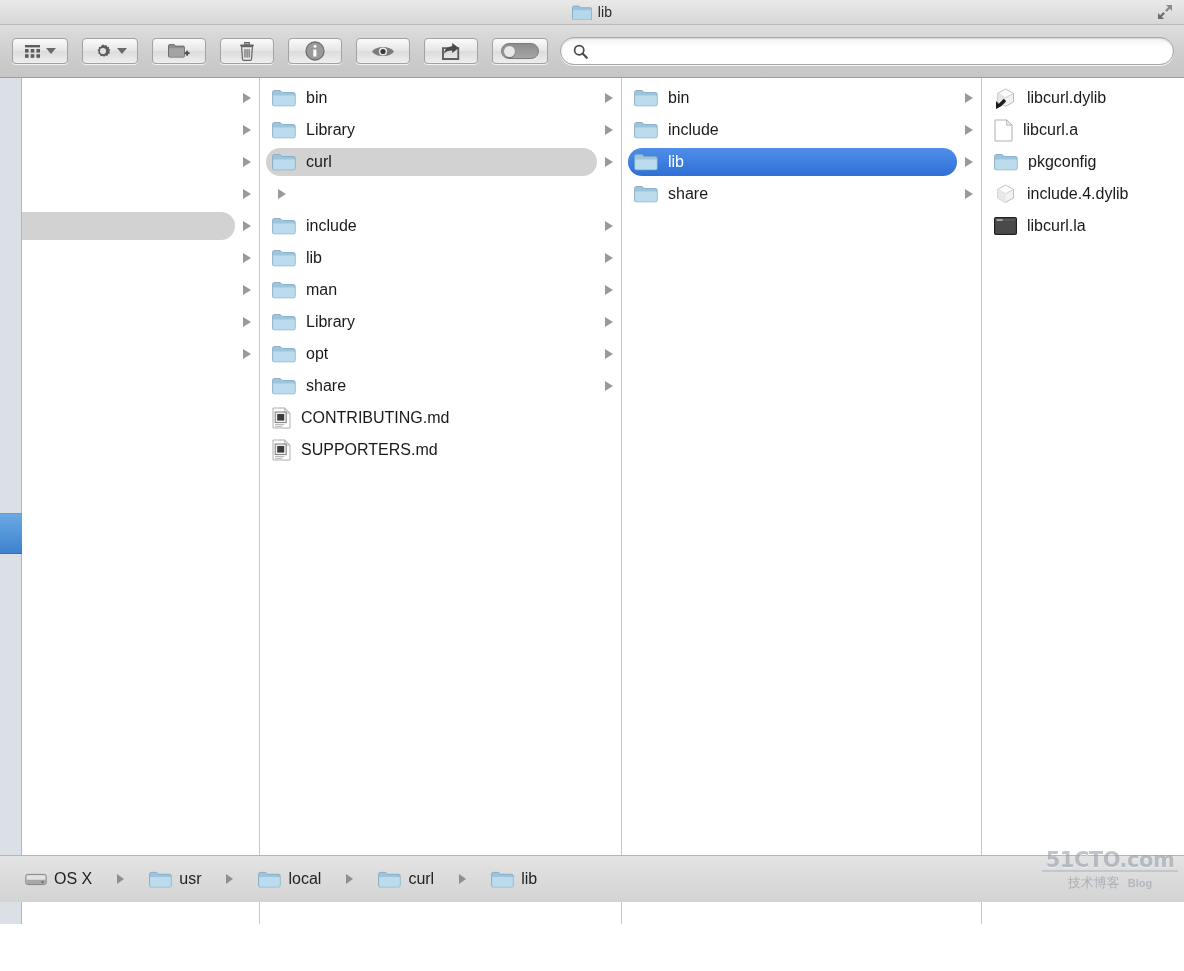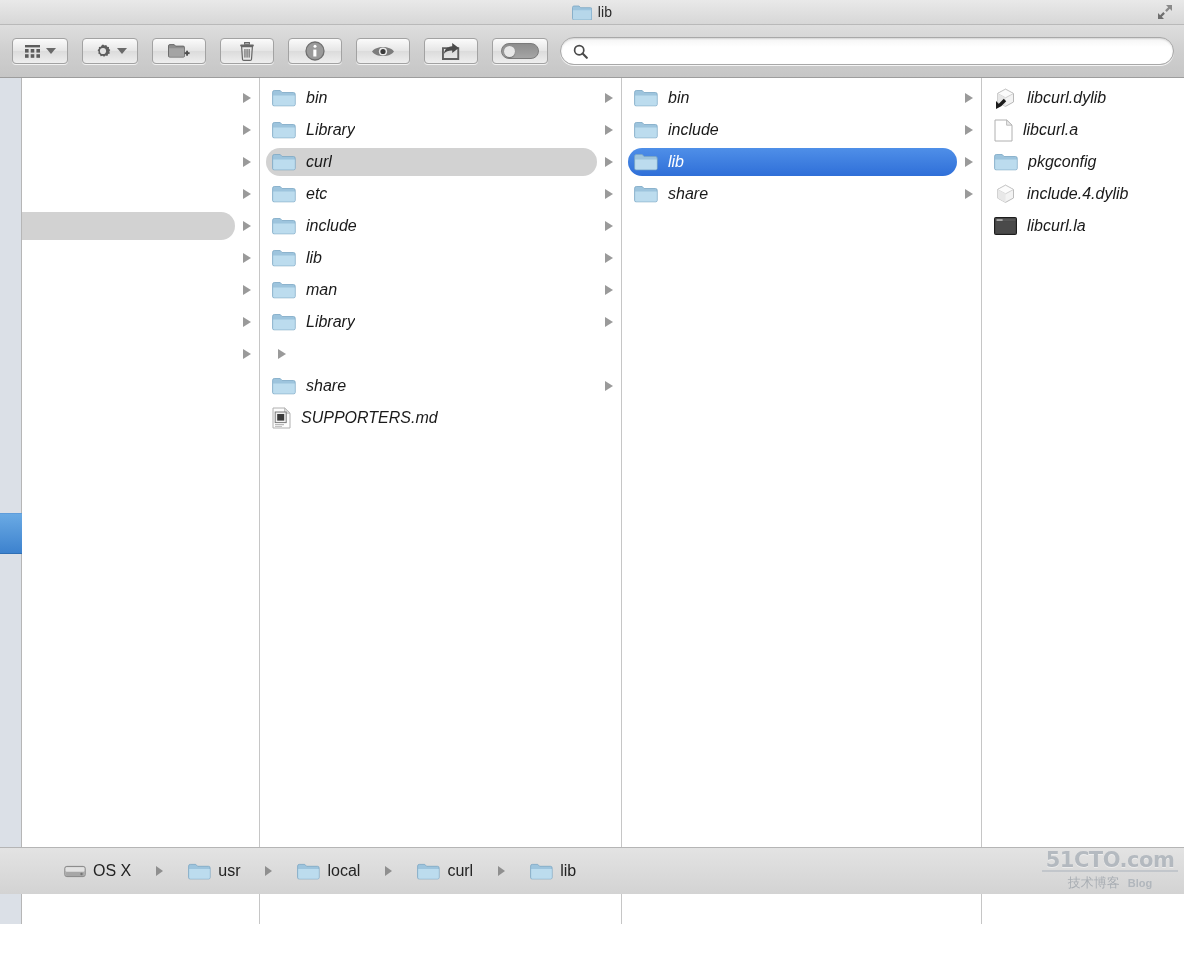--- a/index.html
+++ b/index.html
@@ -188,21 +188,20 @@
     gap: 10px;
     flex: 1;
     min-width: 0;
   }
   .row .label {
     font-size: 16px;
     color: #1a1a1a;
     white-space: nowrap;
     overflow: hidden;
     text-overflow: ellipsis;
-    font-style: italic;
   }
   .row.sel-blue .label { color: #ffffff; }
 
   .disclosure {
     position: relative;
     z-index: 1;
     width: 0; height: 0;
     border-top: 5px solid transparent;
     border-bottom: 5px solid transparent;
     border-left: 8px solid #9a9a9a;
@@ -215,27 +214,27 @@
   .col-0 .row { padding-left: 0; }
   .col-0 .cell { margin-left: -196px; }
   .col-0 .row .pill { left: -220px; }
 
   
   .icon { flex: none; display: block; }
 
   
   .pathbar {
     position: absolute;
-    left: 0; bottom: 16px;
+    left: 0; bottom: 8px;
     width: 1184px; height: 47px;
     background: linear-gradient(to bottom, #e3e3e3 0%, #d3d3d3 100%);
     border-top: 1px solid #b5b5b5;
     display: flex;
     align-items: center;
-    padding-left: 60px;
+    padding-left: 21px;
     gap: 12px;
   }
   .crumb {
     display: flex;
     align-items: center;
     gap: 7px;
     padding: 2px 4px;
     border-radius: 3px;
   }
   .crumb .ctext {
@@ -537,29 +536,20 @@
               <path d="M1.2 6.4 h21.6 v8.9 a1.2 1.2 0 0 1 -1.2 1.2 h-19.2 a1.2 1.2 0 0 1 -1.2 -1.2 z" fill="#bcdcee"></path>
             </svg>
           </span>
           <span class="label">curl</span>
         </span>
         <span class="disclosure"></span>
       </div>
 
       <div class="row">
         <span class="pill"></span>
-        <span class="cell">
-          <span>
-            <svg class="icon" width="24" height="18" viewBox="0 0 24 18">
-              <path d="M0.6 3.2 a1.7 1.7 0 0 1 1.7 -1.7 h5.9 l1.9 2 h11.4 a1.7 1.7 0 0 1 1.7 1.7 v10.2 a1.4 1.4 0 0 1 -1.4 1.4 h-19.8 a1.4 1.4 0 0 1 -1.4 -1.4 z" fill="#9dc4dd" stroke="#7ba7c4" stroke-width="0.8"></path>
-              <path d="M1.2 6.4 h21.6 v8.9 a1.2 1.2 0 0 1 -1.2 1.2 h-19.2 a1.2 1.2 0 0 1 -1.2 -1.2 z" fill="#bcdcee"></path>
-            </svg>
-          </span>
-          <span class="label">etc</span>
-        </span>
         <span class="disclosure"></span>
       </div>
 
       <div class="row">
         <span class="pill"></span>
         <span class="cell">
           <span>
             <svg class="icon" width="24" height="18" viewBox="0 0 24 18">
               <path d="M0.6 3.2 a1.7 1.7 0 0 1 1.7 -1.7 h5.9 l1.9 2 h11.4 a1.7 1.7 0 0 1 1.7 1.7 v10.2 a1.4 1.4 0 0 1 -1.4 1.4 h-19.8 a1.4 1.4 0 0 1 -1.4 -1.4 z" fill="#9dc4dd" stroke="#7ba7c4" stroke-width="0.8"></path>
               <path d="M1.2 6.4 h21.6 v8.9 a1.2 1.2 0 0 1 -1.2 1.2 h-19.2 a1.2 1.2 0 0 1 -1.2 -1.2 z" fill="#bcdcee"></path>
@@ -607,52 +597,78 @@
               <path d="M1.2 6.4 h21.6 v8.9 a1.2 1.2 0 0 1 -1.2 1.2 h-19.2 a1.2 1.2 0 0 1 -1.2 -1.2 z" fill="#bcdcee"></path>
             </svg>
           </span>
           <span class="label">Library</span>
         </span>
         <span class="disclosure"></span>
       </div>
 
       <div class="row">
         <span class="pill"></span>
+        <span class="cell">
+          <span>
+            <svg class="icon" width="24" height="18" viewBox="0 0 24 18">
+              <path d="M0.6 3.2 a1.7 1.7 0 0 1 1.7 -1.7 h5.9 l1.9 2 h11.4 a1.7 1.7 0 0 1 1.7 1.7 v10.2 a1.4 1.4 0 0 1 -1.4 1.4 h-19.8 a1.4 1.4 0 0 1 -1.4 -1.4 z" fill="#9dc4dd" stroke="#7ba7c4" stroke-width="0.8"></path>
+              <path d="M1.2 6.4 h21.6 v8.9 a1.2 1.2 0 0 1 -1.2 1.2 h-19.2 a1.2 1.2 0 0 1 -1.2 -1.2 z" fill="#bcdcee"></path>
+            </svg>
+          </span>
+          <span class="label">opt</span>
+        </span>
         <span class="disclosure"></span>
       </div>
 
       <div class="row">
         <span class="pill"></span>
         <span class="cell">
           <span>
             <svg class="icon" width="24" height="18" viewBox="0 0 24 18">
               <path d="M0.6 3.2 a1.7 1.7 0 0 1 1.7 -1.7 h5.9 l1.9 2 h11.4 a1.7 1.7 0 0 1 1.7 1.7 v10.2 a1.4 1.4 0 0 1 -1.4 1.4 h-19.8 a1.4 1.4 0 0 1 -1.4 -1.4 z" fill="#9dc4dd" stroke="#7ba7c4" stroke-width="0.8"></path>
               <path d="M1.2 6.4 h21.6 v8.9 a1.2 1.2 0 0 1 -1.2 1.2 h-19.2 a1.2 1.2 0 0 1 -1.2 -1.2 z" fill="#bcdcee"></path>
             </svg>
           </span>
           <span class="label">share</span>
         </span>
         <span class="disclosure"></span>
       </div>
-
-
 
       <div class="row">
         <span class="pill"></span>
         <span class="cell">
           <span>
             <svg class="icon" width="19" height="22" viewBox="0 0 19 22">
               <path d="M1 1 h11.6 l5.4 5.2 v14.8 h-17 z" fill="#fdfdfd" stroke="#b0b0b0" stroke-width="1"></path>
               <path d="M12.6 1 v5.2 h5.4 z" fill="#e4e4e4" stroke="#b0b0b0" stroke-width="0.8"></path>
               <rect x="3.2" y="5" width="11" height="10.6" fill="#f0f0f0" stroke="#7a7a7a" stroke-width="1"></rect>
               <rect x="5.2" y="7" width="7" height="6.6" fill="#3b3b3b"></rect>
               <rect x="3" y="17.2" width="9" height="1" fill="#a9a9a9"></rect>
               <rect x="3" y="19" width="7" height="0.9" fill="#bdbdbd"></rect>
             </svg>
           </span>
+          <span class="label">CONTRIBUTING.md</span>
+        </span>
+        <span class="disclosure hidden"></span>
+      </div>
+
+
+      <div class="row">
+        <span class="pill"></span>
+        <span class="cell">
+          <span>
+            <svg class="icon" width="19" height="22" viewBox="0 0 19 22">
+              <path d="M1 1 h11.6 l5.4 5.2 v14.8 h-17 z" fill="#fdfdfd" stroke="#b0b0b0" stroke-width="1"></path>
+              <path d="M12.6 1 v5.2 h5.4 z" fill="#e4e4e4" stroke="#b0b0b0" stroke-width="0.8"></path>
+              <rect x="3.2" y="5" width="11" height="10.6" fill="#f0f0f0" stroke="#7a7a7a" stroke-width="1"></rect>
+              <rect x="5.2" y="7" width="7" height="6.6" fill="#3b3b3b"></rect>
+              <rect x="3" y="17.2" width="9" height="1" fill="#a9a9a9"></rect>
+              <rect x="3" y="19" width="7" height="0.9" fill="#bdbdbd"></rect>
+            </svg>
+          </span>
           <span class="label">SUPPORTERS.md</span>
         </span>
         <span class="disclosure hidden"></span>
       </div>
     </div>
 
     <div class="column col-2">
 
       <div class="row">
         <span class="pill"></span>

